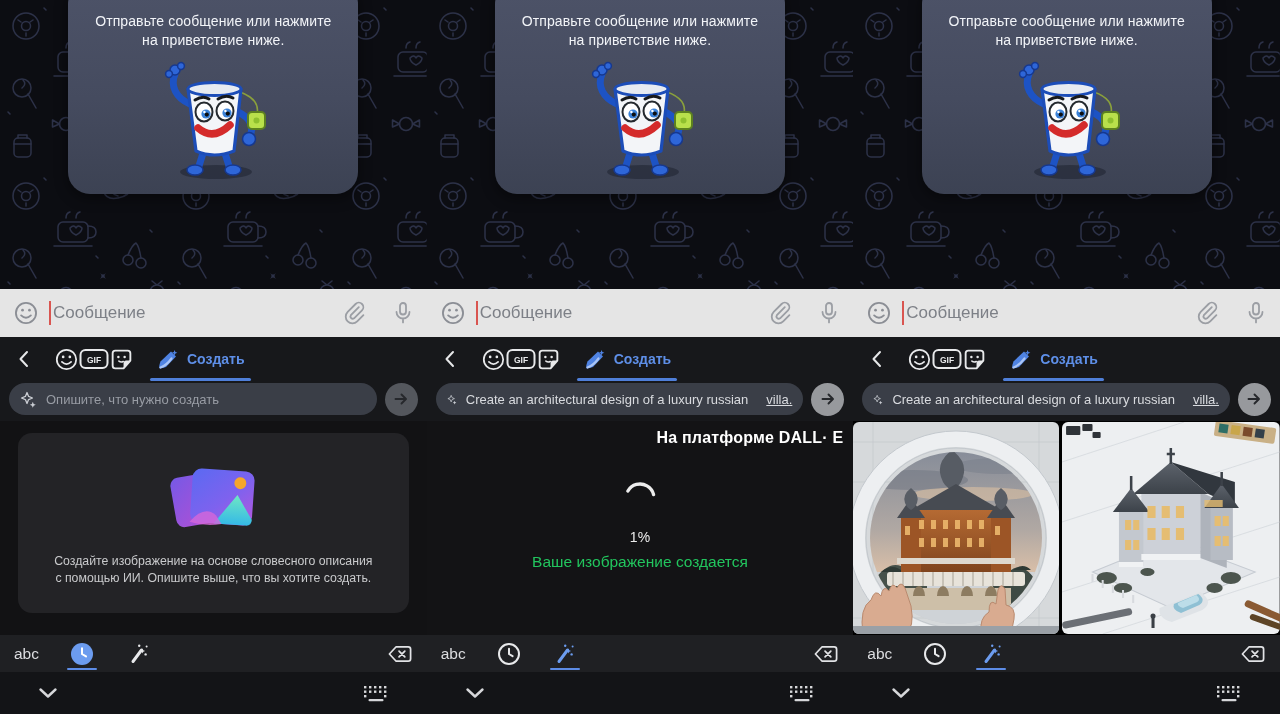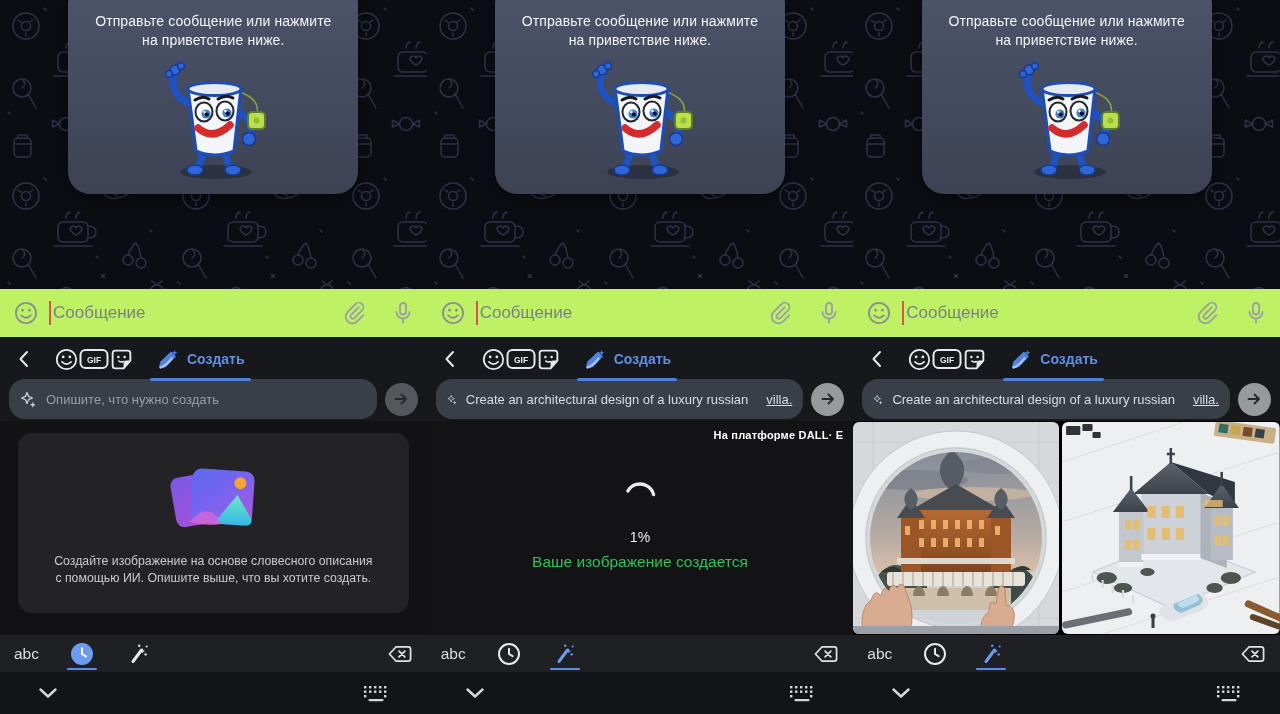--- a/index.html
+++ b/index.html
@@ -12,56 +12,56 @@
   .chat { height:289px; position:relative; background:#0c0d12; overflow:hidden; flex:none; }
   .wallpaper { position:absolute; inset:0; width:100%; height:100%; }
   .greeting-card { position:absolute; left:16%; width:68%; top:-18px; height:212px;
     border-radius:22px; background:linear-gradient(180deg,#4d5368 0%,#454b5f 55%,#3c4253 100%);
     display:flex; flex-direction:column; align-items:center; padding-top:30px;
     box-shadow:0 4px 14px rgba(0,0,0,.45); }
   .greeting-text { color:#f2f4f8; font-size:14px; line-height:19px; text-align:center; font-weight:500; letter-spacing:.1px; }
   .sticker { margin-top:2px; }
 
   
-  .msg-bar { height:48px; background:#bef264; display:flex; align-items:center; padding:0 13px; flex:none; }
+  .msg-bar { height:48px; background:#e5e5e5; display:flex; align-items:center; padding:0 13px; flex:none; }
   .msg-emoji { width:26px; height:26px; flex:none; }
   .cursor { width:2px; height:24px; background:#d95550; margin-left:10px; flex:none; }
   .msg-ph { color:#7d8087; font-size:17px; margin-left:2px; }
   .msg-right { margin-left:auto; display:flex; align-items:center; gap:26px; }
 
   
   .kb-top { height:44px; background:#17181b; display:flex; align-items:center; padding:0 12px; flex:none; }
   .kb-back { width:22px; display:flex; justify-content:center; }
   .kb-icons { display:flex; align-items:center; margin-left:20px; }
   .create-tab { display:flex; align-items:center; gap:8px; margin-left:22px; position:relative; height:100%; }
   .create-label { color:#5e8fe8; font-size:14px; font-weight:700; }
   .tab-underline { position:absolute; left:-6px; right:-6px; bottom:0; height:3px; background:#4f7fd9; border-radius:2px; }
 
   
   .prompt-row { height:40px; background:#17181b; display:flex; align-items:center; padding:0 9px 4px 9px; gap:8px; flex:none; }
-  .pill { flex:1; height:40px; background:#3a3e47; border-radius:16px; display:flex; align-items:center; padding:0 11px; gap:9px; overflow:hidden; }
+  .pill { flex:1; height:32px; background:#3a3e47; border-radius:16px; display:flex; align-items:center; padding:0 11px; gap:9px; overflow:hidden; }
   .pill-text { font-size:13px; color:#d9dbdf; white-space:nowrap; }
   .pill-text.placeholder { color:#989ca4; }
   .u { text-decoration:underline; margin-left:18px; }
   .send-btn { width:33px; height:33px; border-radius:50%; flex:none; display:flex; align-items:center; justify-content:center; }
   .send-btn.dim { background:#54575d; }
   .send-btn.lit { background:#97999d; }
 
   
   .content { height:214px; flex:none; position:relative; }
   .content.c1 { background:#121214; }
   .content.c2 { background:#131315; }
   .content.c3 { background:#000; display:flex; gap:3px; padding:1px 0; }
 
   .info-card { position:absolute; left:18px; right:18px; top:12px; bottom:22px;
     background:#232326; border-radius:14px; display:flex; flex-direction:column;
     align-items:center; justify-content:center; gap:13px; padding:0 14px; }
   .info-text { color:#c9cacc; font-size:12.3px; line-height:17px; text-align:center; }
 
-  .platform-label { position:absolute; top:8px; right:10px; color:#fff; font-size:11px; font-weight:bold; letter-spacing:.2px;padding-left:40px; }
+  .platform-label { position:absolute; top:8px; right:10px; color:#fff; font-size:16px; font-weight:bold; letter-spacing:.2px;padding-left:40px; }
   .loading-box { position:absolute; left:0; right:0; top:58px; display:flex; flex-direction:column; align-items:center; }
   .percent { color:#ececec; font-size:14px; margin-top:12px; }
   .status { color:#22c55e; font-size:15.5px; margin-top:8px; }
 
   .gen-img { height:100%; border-radius:6px; overflow:hidden; flex:none; }
   .gen-img.left { width:206px; }
   .gen-img.right { flex:1; }
   .gen-img svg { display:block; width:100%; height:100%; }
 
   

